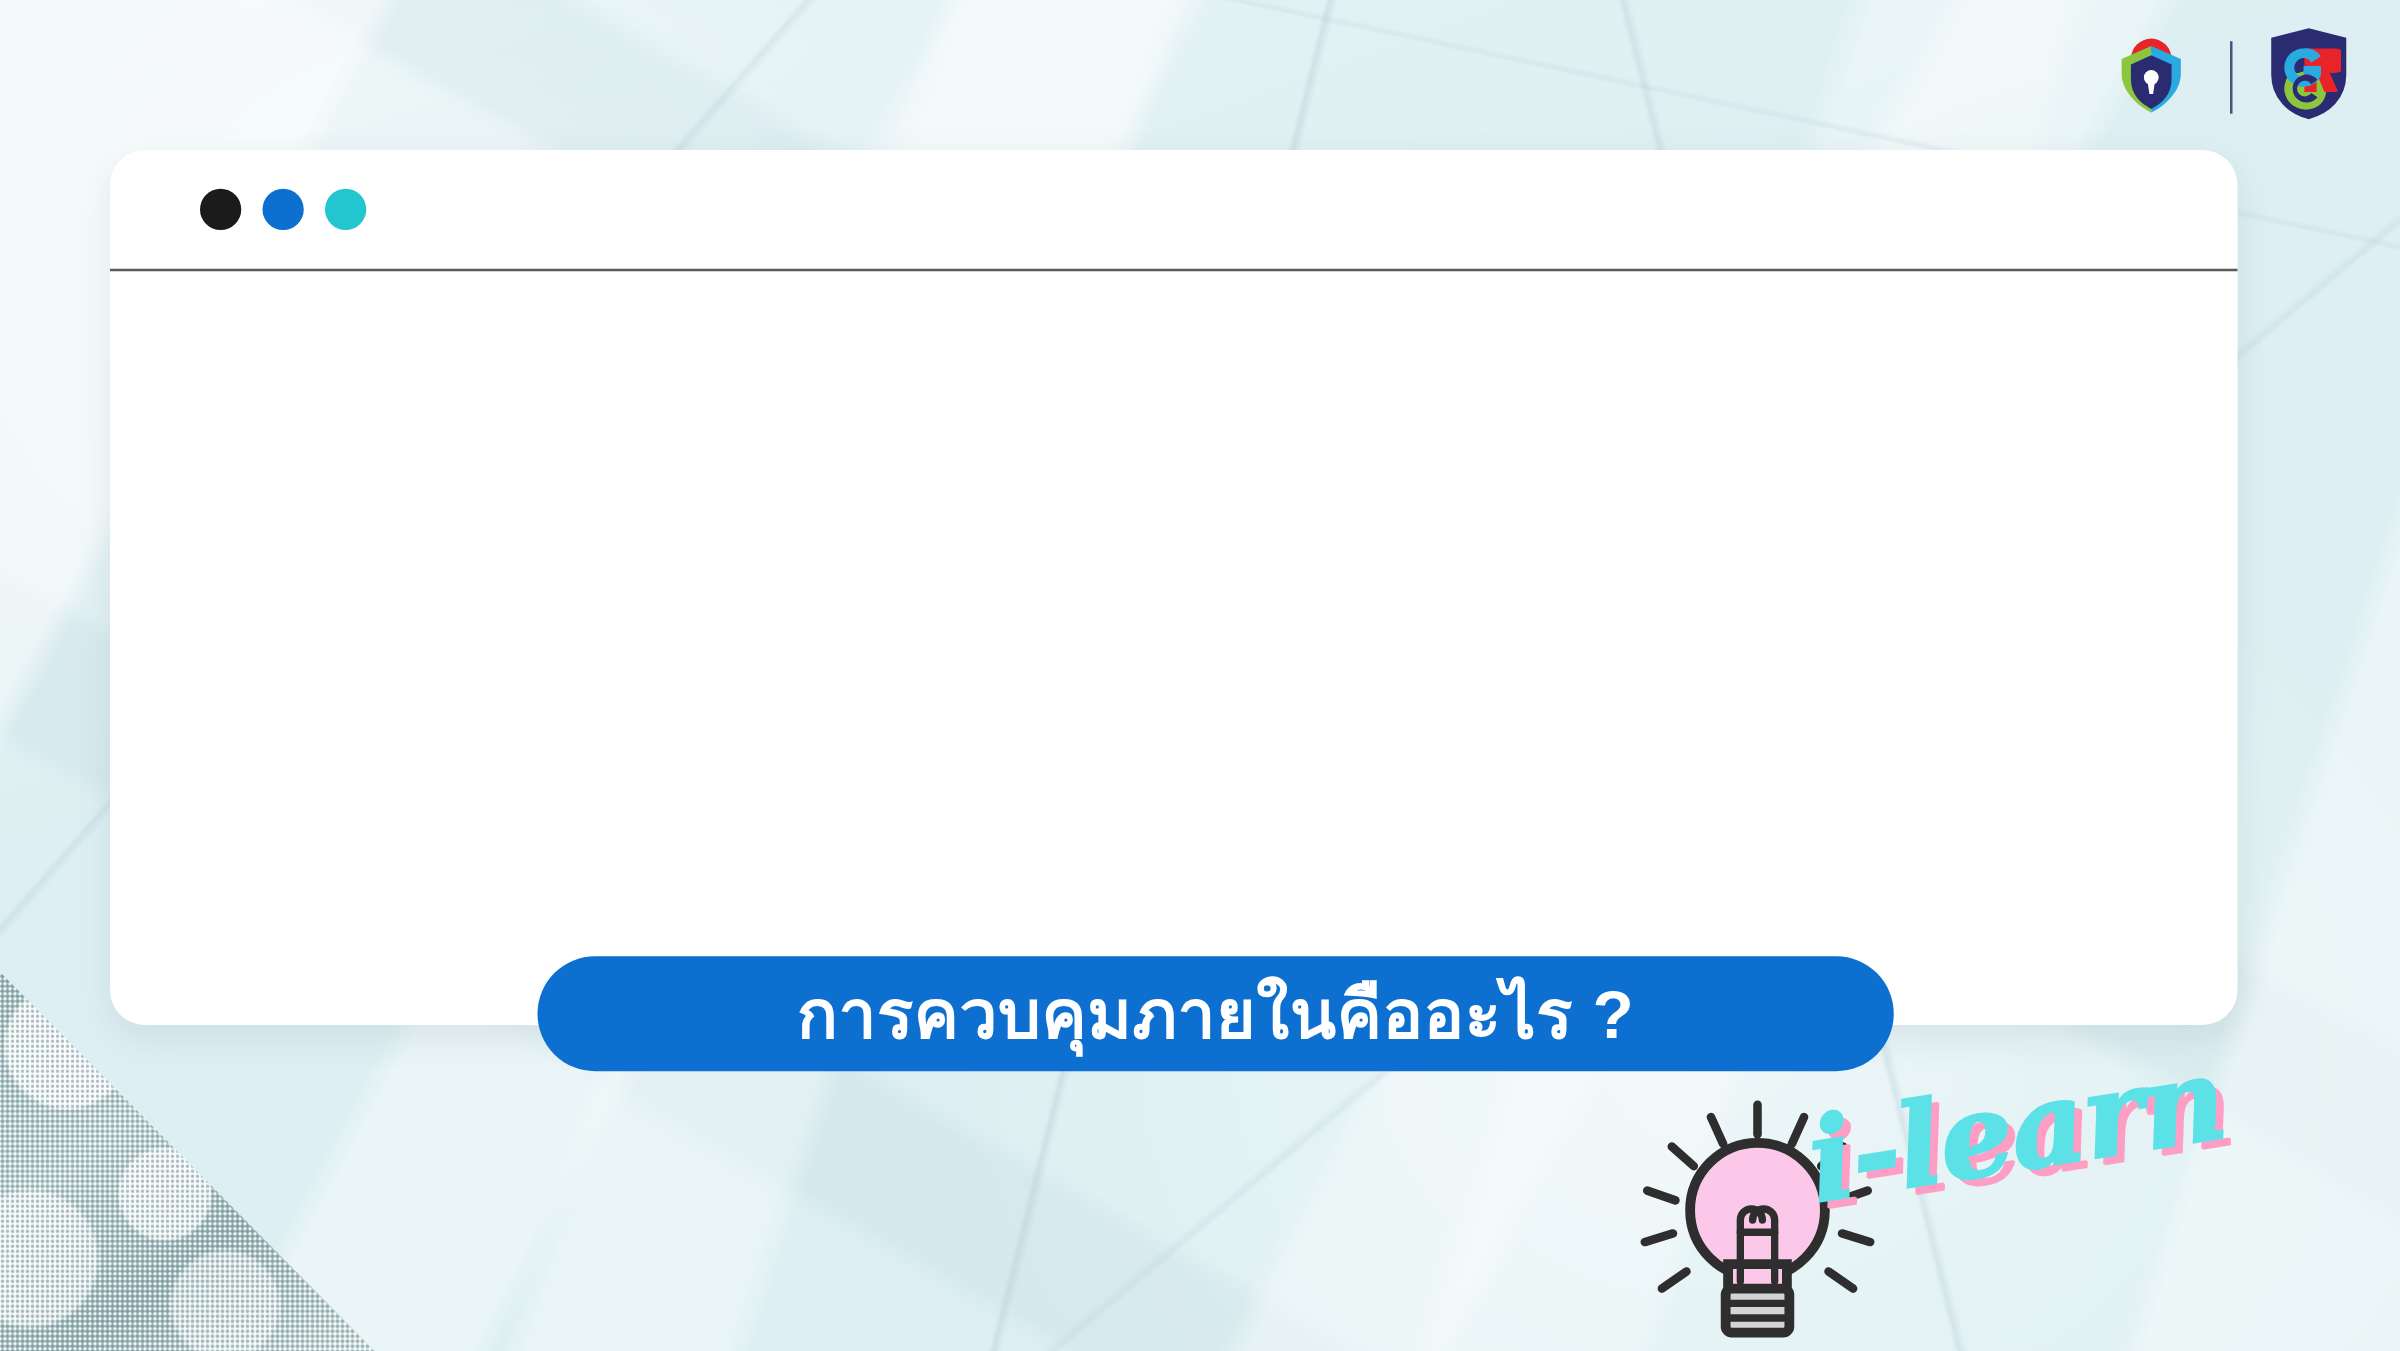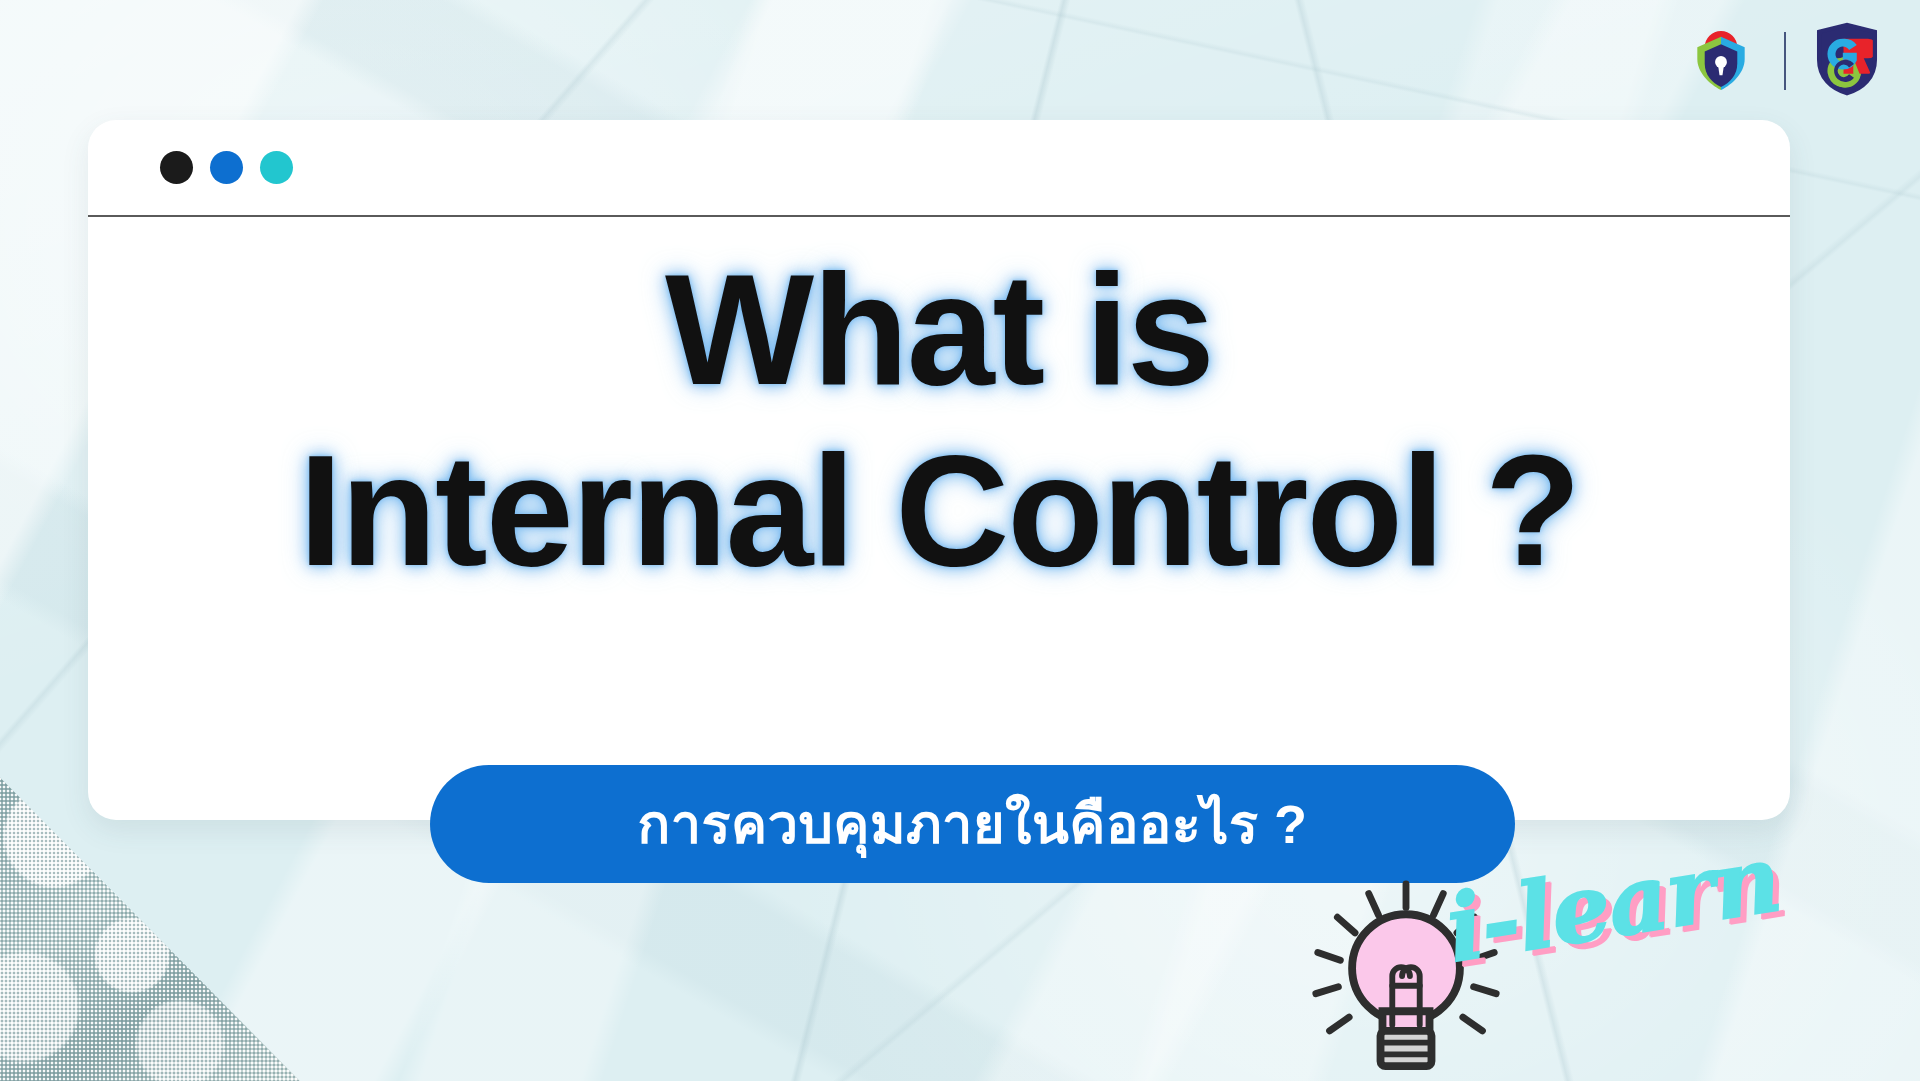--- a/index.html
+++ b/index.html
@@ -125,21 +125,21 @@
     white-space:nowrap;
     font-family:"Liberation Sans", sans-serif;
   }
   .headline .l1 { display:block; }
   .headline .l2 { display:block; margin-top:26px; }
 
   
   .pill {
     position:absolute;
     left:430px; top:765px;
-    width:1085px; height:118px;
+    width:1085px; height:92px;
     background:#0d6fd0;
     border-radius:60px;
     display:flex; align-items:center; justify-content:center;
     z-index:4;
   }
   .pill-text {
     color:#ffffff;
     font-weight:700;
     font-size:54px;
     letter-spacing:.5px;
@@ -235,24 +235,20 @@
     <div class="card-bar">
       <span class="dots-row">
         <span class="dot dot-black"></span>
         <span class="dot dot-blue"></span>
         <span class="dot dot-teal"></span>
       </span>
     </div>
 
     <div class="card-rule"></div>
 
-    <div class="headline">
-      <span class="l1">What is</span>
-      <span class="l2">Internal Control ?</span>
-    </div>
   </div>
 
   <div class="pill">
     <span class="pill-text">การควบคุมภายในคืออะไร ?</span>
   </div>
 
   <div class="bulb">
     <svg width="196" height="196" viewBox="0 0 200 200">
       <g stroke="#2e2e2e" stroke-width="7" stroke-linecap="round">
         <line x1="100" y1="6" x2="100" y2="30"></line>

